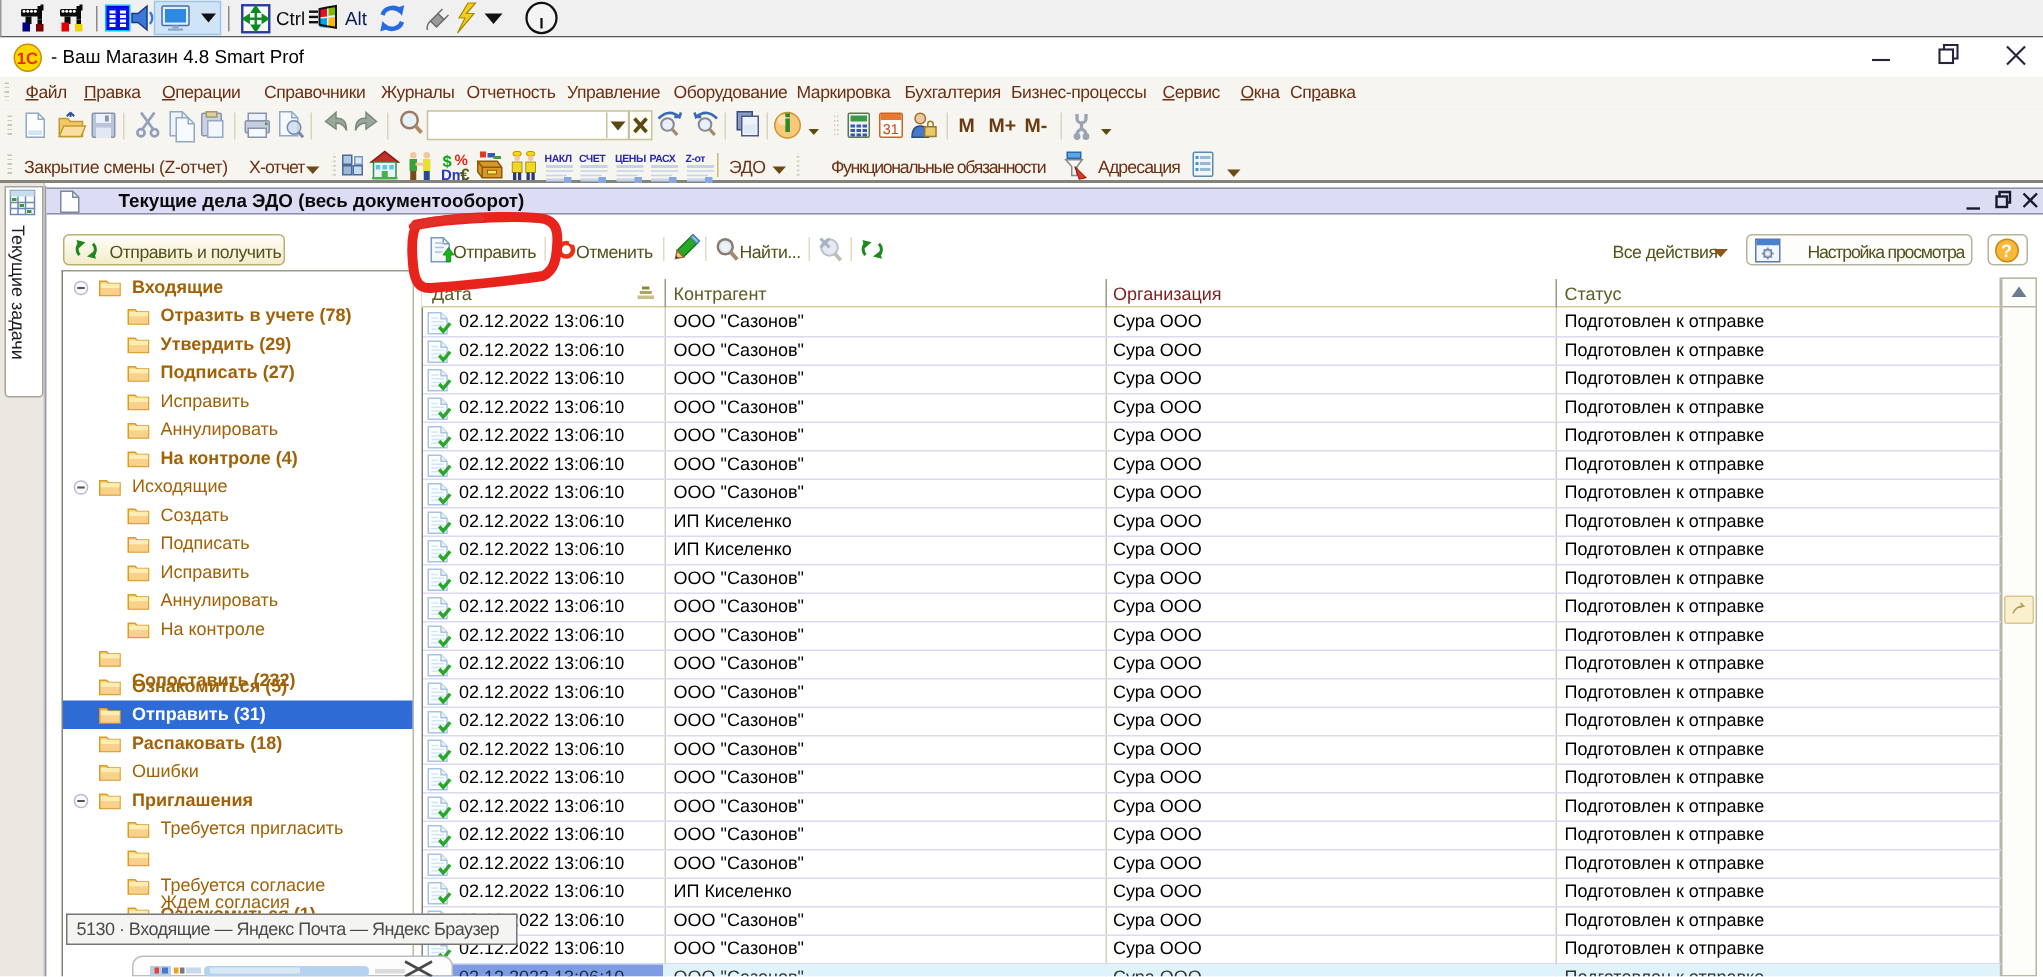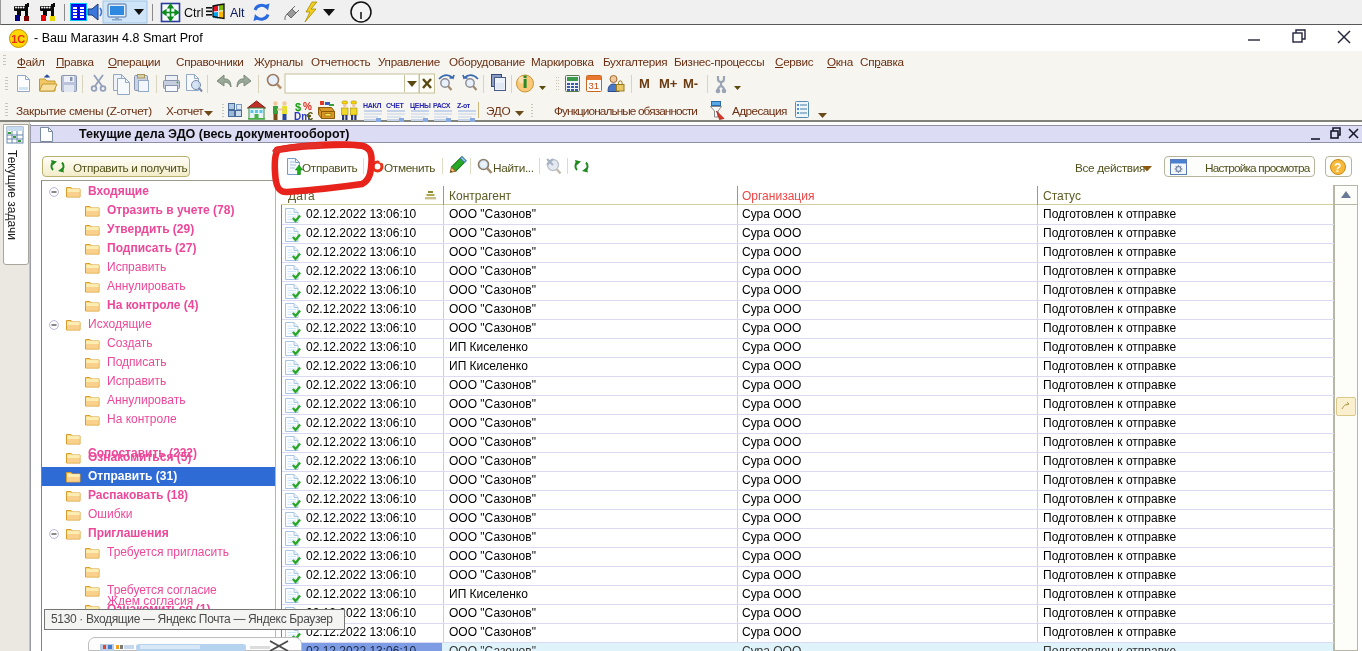--- a/index.html
+++ b/index.html
@@ -16,21 +16,21 @@
 .grip { position:absolute; width:3px; background:repeating-linear-gradient(to bottom,#c9c6ba 0,#c9c6ba 1px,#f7f5ef 1px,#f7f5ef 3px); }
 .vsep { position:absolute; width:1px; background:#c6c3b4; }
 .mdibg { left:0; top:122px; width:30px; height:529px; background:#ebe8e1; border-right:1px solid #c6c3b4;}
 .vtab { left:3px; top:124px; width:26px; height:141px; background:#fff; border:1px solid #a8a69a; border-radius:0 0 3px 3px; }
 .vtabtext { position:absolute; left:5px; top:150px; writing-mode:vertical-rl; color:#1c1c1c; font-size:12px; }
 .win { left:30px; top:124px; width:1332px; height:527px; background:#fff; border-left:1px solid #9b9bb0; }
 .btn1c { position:absolute; height:21px; border:1px solid #b9b06e; border-radius:4px; background:linear-gradient(#fffef8,#f3ecca); }
 .btn2 { position:absolute; height:21px; border:1px solid #b6b49c; border-radius:4px; background:#fdfdfb; }
 .tbtxt { position:absolute; top:161px; color:#51511c; white-space:nowrap; font-size:11.8px; letter-spacing:-0.35px; }
 .tree { left:41px; top:180px; width:235px; height:471px; background:#fff; border-top:1px solid #9a9a8e; border-left:1px solid #83837b; border-right:1px solid #b8b6a6;}
-.trow { position:absolute; height:19px; line-height:19px; color:#ec4899; white-space:nowrap; }
+.trow { position:absolute; height:19px; line-height:19px; color:#a16207; white-space:nowrap; }
 .trow.b { font-weight:bold; }
 .tsel { position:absolute; left:1px; width:233px; height:19px; background:#2e6bd5; }
 .table { left:281px; top:185px; width:1053px; height:466px; background:#fff; border-left:1px solid #83837b; }
 .row { position:absolute; width:1052px; height:19px; border-bottom:1px solid #dadaf2; }
 .cell { position:absolute; top:2px; color:#000; white-space:nowrap; }
 .sbar { left:1334px; top:185px; width:24px; height:466px; background:#fdfdfa; border:1px solid #b8b6a6; }
 .tooltip { left:44px; top:609px; width:301px; height:21px; background:#f4f4f3; border:1px solid #767676; color:#4a4a4a; font-size:12px; letter-spacing:-0.35px; line-height:19px; padding-left:6px; white-space:nowrap; z-index:60;}
 .popup { left:88px; top:637px; width:214px; height:14px; background:#fdfdfd; border:1px solid #bdbdbd; border-radius:7px 7px 0 0; z-index:61;}
 svg { position:absolute; overflow:visible; }
 </style></head><body>
@@ -702,21 +702,21 @@
 <svg class="abs" style="left:85px;top:603px" width="15" height="13" viewBox="0 0 15 13">
     <path d="M0.5,2.5 h4.5 l1.5,1.5 h7.5 v8 h-13.5 z" fill="#fad978" stroke="#d99b29"></path>
     <path d="M1.2,4 h12.6 v3 h-12.6 z" fill="#fcefb8" opacity="0.9"></path>
     <path d="M1.2,7 h12.6 v4.8 h-12.6 z" fill="#f8cf8f" opacity="0.85"></path>
   </svg>
 <div class="abs trow b" style="left:107px;top:600px">Ознакомиться (1)</div>
 <div class="abs table"></div>
 <div class="abs" style="left:281px;top:185px;width:1053px;height:20px;border-bottom:1px solid #d6cf9c;background:#fff"></div>
 <div class="abs" style="left:288px;top:189px;color:#5c5c24">Дата</div>
 <div class="abs" style="left:449px;top:189px;color:#5c5c24">Контрагент</div>
-<div class="abs" style="left:742px;top:189px;color:#ef4444">Организация</div>
+<div class="abs" style="left:742px;top:189px;color:#7f1d1d">Организация</div>
 <div class="abs" style="left:1043px;top:189px;color:#5c5c24">Статус</div>
 <svg class="abs" style="left:424px;top:191px" width="13" height="9" viewBox="0 0 13 9">
     <g>
       <rect x="4" y="0" width="5" height="2" fill="#8a8a30"></rect>
       <rect x="2.5" y="3" width="8" height="2" fill="#b0a850"></rect>
       <rect x="1" y="6" width="11" height="2.4" fill="#c8c088"></rect>
     </g>
   </svg>
 <div class="abs" style="left:443px;top:186px;width:1px;height:19px;background:#9a9a8a"></div>
 <div class="abs" style="left:443px;top:205px;width:1px;height:446px;background:#d2cfc0"></div>

